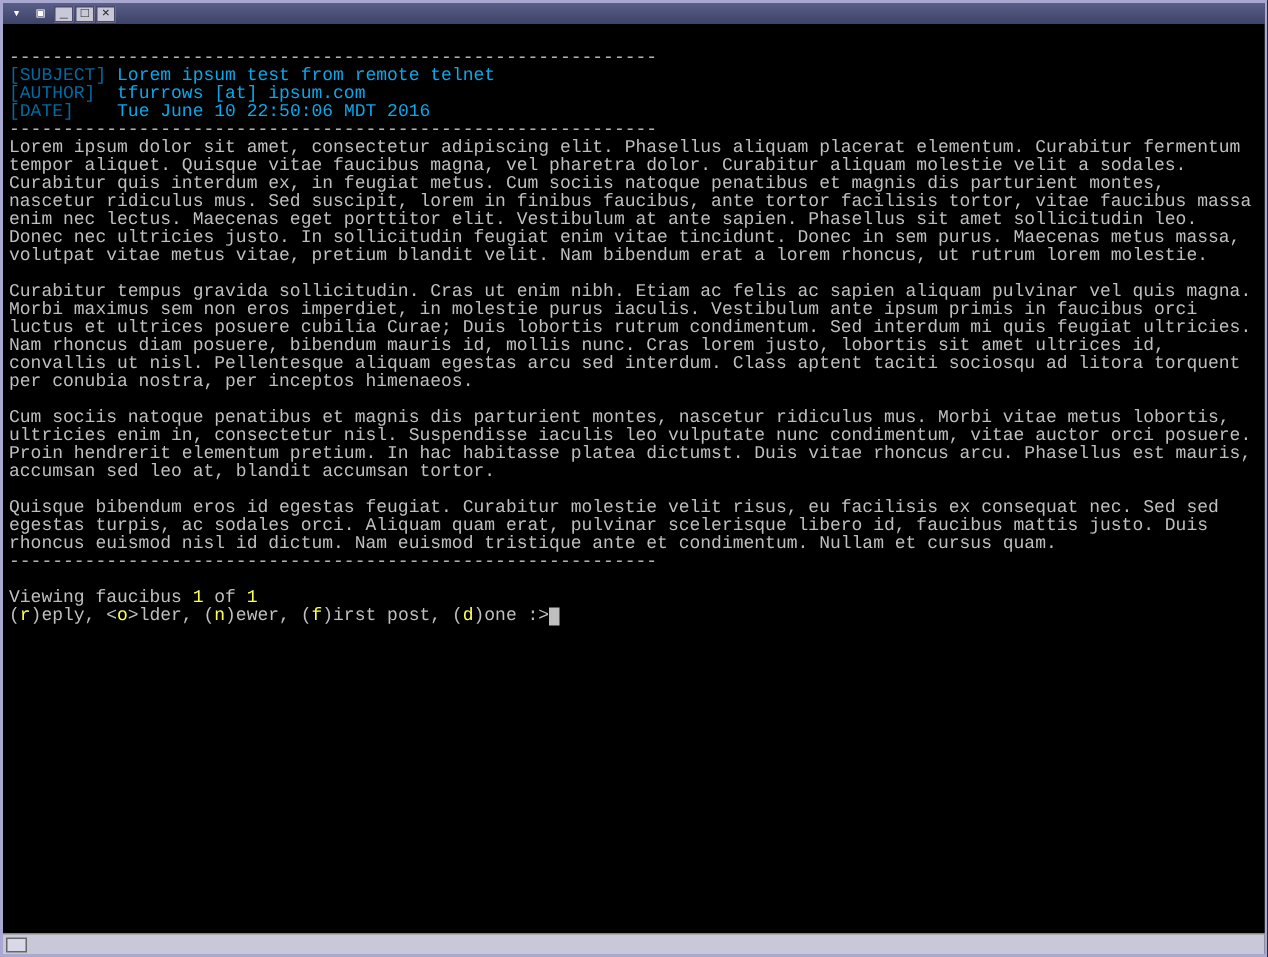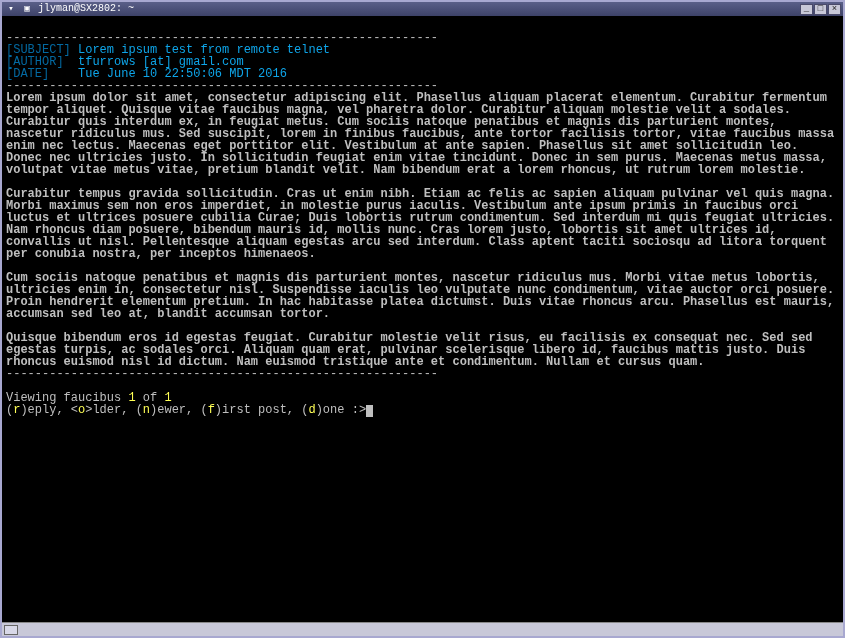--- a/index.html
+++ b/index.html
@@ -78,41 +78,40 @@
     display: flex;
     align-items: center;
     gap: 2px;
     padding: 0 2px;
   }
   .bb-btn {
     width: 14px; height: 10px;
     background: #d8d8e8;
     border: 1px solid #666;
   }
-  .para { margin: 0; font-weight: bold; }
+  .para { margin: 0; }
 </style>
 </head>
 <body>
 
 <div class="window">
   <div class="titlebar">
     <span class="titlebar-icon">▾</span>
     <span class="titlebar-icon">▣</span>
-    <span class="titlebar-text">jlyman@SX2802: ~</span>
     <span class="titlebar-buttons">
       <span class="titlebar-btn">_</span>
       <span class="titlebar-btn">□</span>
       <span class="titlebar-btn">×</span>
     </span>
   </div>
 
   <div class="term">
 <span class="divider">------------------------------------------------------------</span>
 <span class="hdr-label">[SUBJECT]</span> <span class="hdr-value">Lorem ipsum test from remote telnet</span>
-<span class="hdr-label">[AUTHOR]</span>  <span class="hdr-value">tfurrows [at] gmail.com</span>
+<span class="hdr-label">[AUTHOR]</span>  <span class="hdr-value">tfurrows [at] ipsum.com</span>
 <span class="hdr-label">[DATE]</span>    <span class="hdr-value">Tue June 10 22:50:06 MDT 2016</span>
 <span class="divider">------------------------------------------------------------</span>
 <span class="para">Lorem ipsum dolor sit amet, consectetur adipiscing elit. Phasellus aliquam placerat elementum. Curabitur fermentum tempor aliquet. Quisque vitae faucibus magna, vel pharetra dolor. Curabitur aliquam molestie velit a sodales. Curabitur quis interdum ex, in feugiat metus. Cum sociis natoque penatibus et magnis dis parturient montes, nascetur ridiculus mus. Sed suscipit, lorem in finibus faucibus, ante tortor facilisis tortor, vitae faucibus massa enim nec lectus. Maecenas eget porttitor elit. Vestibulum at ante sapien. Phasellus sit amet sollicitudin leo. Donec nec ultricies justo. In sollicitudin feugiat enim vitae tincidunt. Donec in sem purus. Maecenas metus massa, volutpat vitae metus vitae, pretium blandit velit. Nam bibendum erat a lorem rhoncus, ut rutrum lorem molestie.</span>
 
 <span class="para">Curabitur tempus gravida sollicitudin. Cras ut enim nibh. Etiam ac felis ac sapien aliquam pulvinar vel quis magna. Morbi maximus sem non eros imperdiet, in molestie purus iaculis. Vestibulum ante ipsum primis in faucibus orci luctus et ultrices posuere cubilia Curae; Duis lobortis rutrum condimentum. Sed interdum mi quis feugiat ultricies. Nam rhoncus diam posuere, bibendum mauris id, mollis nunc. Cras lorem justo, lobortis sit amet ultrices id, convallis ut nisl. Pellentesque aliquam egestas arcu sed interdum. Class aptent taciti sociosqu ad litora torquent per conubia nostra, per inceptos himenaeos.</span>
 
 <span class="para">Cum sociis natoque penatibus et magnis dis parturient montes, nascetur ridiculus mus. Morbi vitae metus lobortis, ultricies enim in, consectetur nisl. Suspendisse iaculis leo vulputate nunc condimentum, vitae auctor orci posuere. Proin hendrerit elementum pretium. In hac habitasse platea dictumst. Duis vitae rhoncus arcu. Phasellus est mauris, accumsan sed leo at, blandit accumsan tortor.</span>
 
 <span class="para">Quisque bibendum eros id egestas feugiat. Curabitur molestie velit risus, eu facilisis ex consequat nec. Sed sed egestas turpis, ac sodales orci. Aliquam quam erat, pulvinar scelerisque libero id, faucibus mattis justo. Duis rhoncus euismod nisl id dictum. Nam euismod tristique ante et condimentum. Nullam et cursus quam.</span>
 <span class="divider">------------------------------------------------------------</span>

